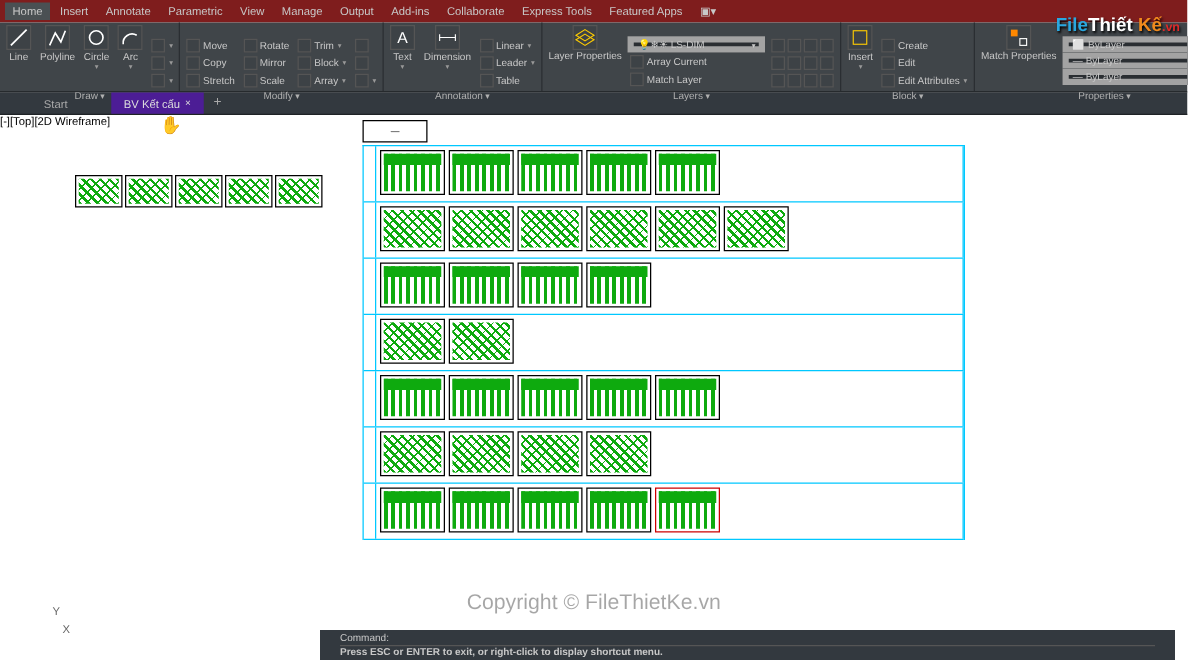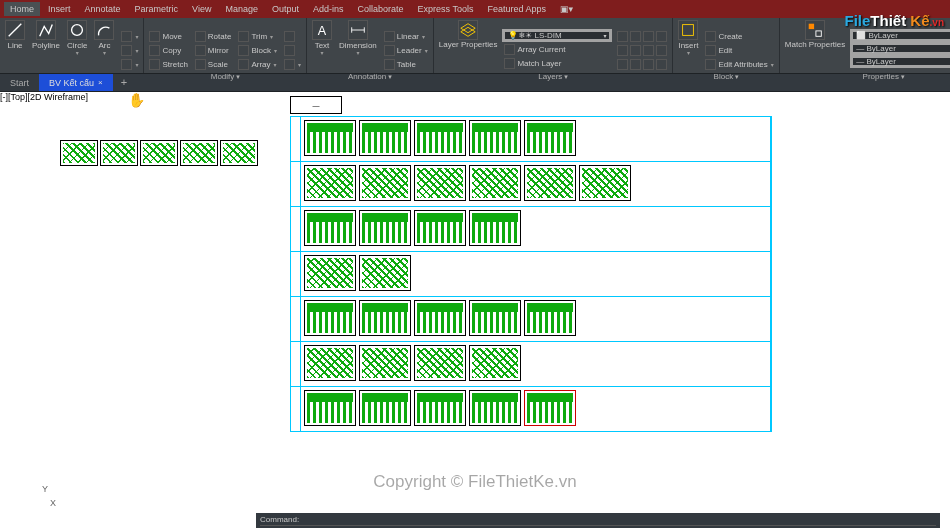--- a/index.html
+++ b/index.html
@@ -20,27 +20,27 @@
 .big-btn .ico { width: 20px; height: 20px; background: #3d4246; border: 1px solid #555; display: flex; align-items: center; justify-content: center; }
 .big-btn .lbl { color: #c8c8c8; font-size: 8px; white-space: nowrap; }
 .big-btn .arrow { color: #999; font-size: 6px; margin-top: -2px; }
 
 .col3 { display: flex; flex-direction: column; gap: 0; margin-top: 10px; }
 .small-btn { display: flex; align-items: center; gap: 2px; padding: 0 2px; height: 14px; cursor: pointer; }
 .small-btn .ico-s { width: 11px; height: 11px; background: #3d4246; border: 1px solid #555; flex-shrink: 0; }
 .small-btn .lbl-s { color: #c8c8c8; font-size: 8px; white-space: nowrap; }
 .small-btn .arr-s { color: #999; font-size: 6px; margin-left: 1px; }
 
-.dd { background: #2a2e32; border: 3px solid #a3a3a3; color: #c8c8c8; font-size: 8px; height: 13px; display: flex; align-items: center; padding: 0 3px; justify-content: space-between; }
+.dd { background: #2a2e32; border: 5px solid #a3a3a3; color: #c8c8c8; font-size: 8px; height: 13px; display: flex; align-items: center; padding: 0 3px; justify-content: space-between; }
 .dd .arr { font-size: 6px; margin-left: 4px; }
 
 
 .filetabs { background: #33393f; height: 18px; display: flex; align-items: stretch; border-bottom: 1px solid #1e2225; }
-.filetab { color: #aaa; font-size: 9px; padding: 2px 10px; display: flex; align-items: center; gap: 4px; cursor: pointer; }
-.filetab.active { background: #1d4ed8; color: #ddd; }
+.filetab { color: #aaa; font-size: 9px; padding: 2px 10px; display: flex; align-items: center; gap: 4px; cursor: pointer; margin-left: 25px; }
+.filetab.active { background: #4c1d95; color: #ddd; }
 .filetab .close { font-size: 8px; }
 .addtab { color: #aaa; padding: 2px 8px; cursor: pointer; font-size: 11px; }
 
 
 .canvas { position: absolute; top: 92px; left: 0; right: 0; bottom: 18px; background: #fff; }
 .viewlabel { position: absolute; top: 0; left: 0; font-size: 9px; color: #000; }
 .pan-cursor { position: absolute; top: 0; left: 128px; font-size: 14px; }
 
 .thumbrow { position: absolute; display: flex; gap: 2px; }
 .thumb { border: 1px solid #000; background: #fff; position: relative; overflow: hidden; }
@@ -52,21 +52,21 @@
 
 .sheet-grid { position: absolute; top: 4px; left: 290px; }
 .grid-row { display: flex; border-bottom: 1px solid #00c8ff; }
 .grid-row .sidecell { width: 10px; border-right: 1px solid #00c8ff; }
 .grid-row .sheets { display: flex; gap: 3px; padding: 3px 3px; min-height: 44px; min-width: 470px; border-right: 1px solid #00c8ff; }
 .sheet-grid-outer { border: 1px solid #00c8ff; border-bottom: none; }
 
 .title-thumb { width: 52px; height: 18px; border: 1px solid #000; margin-bottom: 2px; display: flex; align-items: center; justify-content: center; font-size: 7px; }
 
 
-.cmdline { position: absolute; left: 256px; right: 10px; bottom: 4px; background: #33393f; color: #c8c8c8; font-size: 8px; font-family: monospace; padding: 2px 4px; }
+.cmdline { position: absolute; left: 256px; right: 10px; bottom: 4px; background: #33393f; color: #c8c8c8; font-size: 8px; font-family: monospace; padding: 2px 16px; }
 .cmdline .l1 { border-bottom: 1px solid #555; padding-bottom: 1px; }
 .cmdline .l2 { font-weight: bold; }
 
 
 .watermark { position: absolute; left: 50%; transform: translateX(-50%); bottom: 40px; color: rgba(0,0,0,.35); font-size: 17px; font-weight: normal; pointer-events: none; }
 .logo { position: absolute; top: 12px; right: 6px; font-weight: bold; font-size: 15px; color: #fff; text-shadow: 1px 1px 2px #000; }
 .logo .f { color: #2aa8e0; } .logo .t { color: #fff; } .logo .k { color: #f08a1d; } .logo .vn { color: #e02a2a; font-size: 10px; }
 
 .axis-x { position: absolute; left: 50px; bottom: 6px; font-size: 9px; color: #666; }
 .axis-y { position: absolute; left: 42px; bottom: 20px; font-size: 9px; color: #666; }
@@ -541,18 +541,19 @@
         </div>
       </div>
   </div>
 
   <span class="axis-y">Y</span>
   <span class="axis-x">X</span>
 </div>
 
 <div class="cmdline">
   <div class="l1">Command:</div>
+  <div class="l2">Press ESC or ENTER to exit, or right-click to display shortcut menu.</div>
 </div>
 
 <div class="watermark">Copyright © FileThietKe.vn</div>
 <div class="logo">
   <span class="f">File</span><span class="t">Thiết</span> <span class="k">Kế</span><span class="vn">.vn</span>
 </div>
 
 </body></html>

